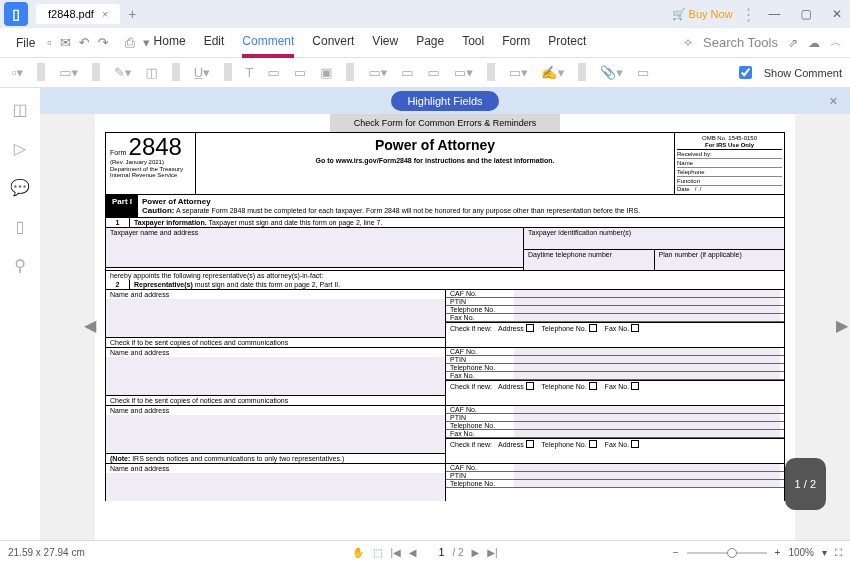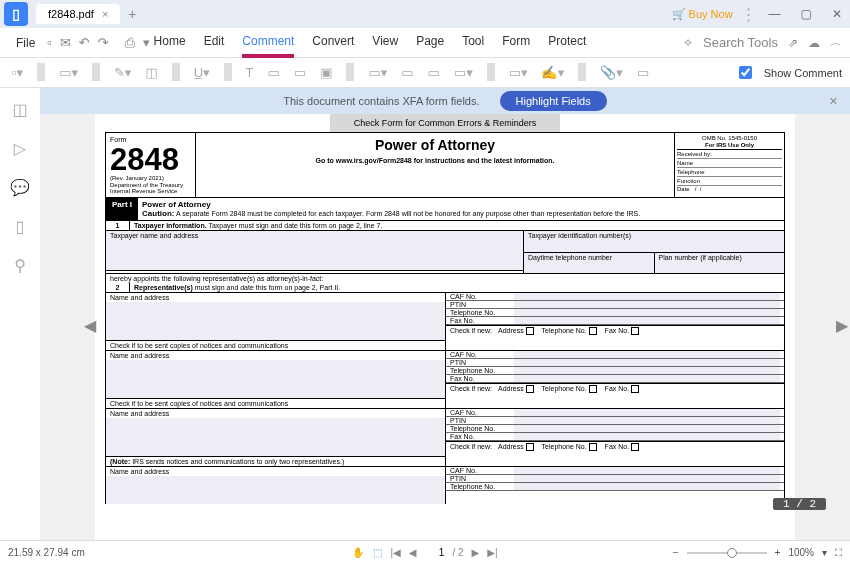--- a/index.html
+++ b/index.html
@@ -33,21 +33,21 @@
 .left-sidebar span { cursor: pointer; font-size: 16px; }
 .doc-area { flex: 1; background: #f0f0f0; position: relative; overflow: hidden; }
 .xfa-banner { background: #d6e3f5; height: 26px; display: flex; align-items: center; justify-content: center; gap: 20px; font-size: 11px; color: #555; position: relative; }
 .xfa-close { position: absolute; right: 12px; color: #888; cursor: pointer; }
 .highlight-btn { background: #3b5fc7; color: white; border: none; padding: 4px 16px; border-radius: 12px; font-size: 11px; cursor: pointer; }
 .document { background: #fff; margin: 0 auto; width: 700px; height: 100%; overflow: hidden; font-size: 8px; color: #000; padding: 0 10px; }
 .check-banner { background: #d8d8d8; padding: 4px 8px; font-size: 9px; text-align: center; margin: 0 auto; width: 230px; }
 .form-header { display: flex; border: 1px solid #000; margin-top: 0; }
 .fh-left { width: 90px; border-right: 1px solid #000; padding: 2px 4px; }
 .fh-left .form-label { font-size: 7px; }
-.fh-left .form-num { font-size: 31px; font-weight: bold; line-height: 1; }
+.fh-left .form-num { font-size: 24px; font-weight: normal; line-height: 1; }
 .fh-left .sub { font-size: 6px; line-height: 1.1; }
 .fh-center { flex: 1; text-align: center; padding: 4px; }
 .fh-center .title { font-size: 14px; font-weight: bold; }
 .fh-center .subtitle { font-size: 12px; font-weight: bold; }
 .fh-center .url { font-size: 7px; font-weight: bold; margin-top: 4px; }
 .fh-right { width: 110px; border-left: 1px solid #000; font-size: 6px; padding: 2px; }
 .fh-right .omb { text-align: center; }
 .fh-right .irs-only { font-weight: bold; text-align: center; border-bottom: 1px solid #000; padding: 1px; }
 .fh-right .field-row { border-bottom: 0.5px solid #888; padding: 1px 0; }
 .part-row { border: 1px solid #000; border-top: none; display: flex; }
@@ -79,21 +79,21 @@
 .check-copies { display: flex; justify-content: space-between; align-items: center; border-top: 1px solid #000; padding: 1px 4px; font-size: 7px; }
 .note-row { font-size: 7px; padding: 1px 4px; border-top: 1px solid #000; }
 .statusbar { position: absolute; bottom: 0; left: 0; right: 0; height: 24px; background: #fff; border-top: 1px solid #ddd; display: flex; align-items: center; padding: 0 8px; font-size: 10px; color: #555; }
 .sb-center { position: absolute; left: 50%; transform: translateX(-50%); display: flex; align-items: center; gap: 8px; }
 .sb-center span { cursor: pointer; color: #888; }
 .page-input { width: 20px; text-align: right; border: none; font-size: 10px; }
 .sb-right { margin-left: auto; display: flex; align-items: center; gap: 8px; }
 .zoom-slider { width: 80px; height: 2px; background: #ccc; position: relative; }
 .zoom-thumb { width: 10px; height: 10px; background: #fff; border: 1px solid #888; border-radius: 50%; position: absolute; top: -4px; left: 40px; }
 .zoom-val { font-size: 10px; }
-.page-badge { position: absolute; bottom: 34px; right: 24px; background: #555; color: #fff; padding: 0 10px; border-radius: 2px; font-size: 11px; font-family: Liberation Mono, monospace; }
+.page-badge { position: absolute; bottom: 34px; right: 24px; background: #555; color: #fff; padding: 20px 10px; border-radius: 10px; font-size: 11px; }
 .nav-arrow { position: absolute; top: 50%; width: 10px; height: 16px; color: #888; cursor: pointer; }
 .nav-arrow.left { left: 44px; }
 .nav-arrow.right { right: 4px; }
 </style>
 </head>
 <body>
 
 <div class="titlebar">
   <div class="app-icon">▯</div>
   <div class="tab">
@@ -181,21 +181,20 @@
 <div class="main-area">
   <div class="left-sidebar">
     <span>◫</span>
     <span>▷</span>
     <span>💬</span>
     <span>▯</span>
     <span>⚲</span>
   </div>
   <div class="doc-area">
     <div class="xfa-banner">
-      <span>This document contains XFA form fields.</span>
       <button class="highlight-btn">Highlight Fields</button>
       <span class="xfa-close">✕</span>
     </div>
     <span class="nav-arrow left">◀</span>
     <span class="nav-arrow right">▶</span>
 
     <div class="document">
       <div class="check-banner">Check Form for Common Errors &amp; Reminders</div>
       <div class="form-header">
         <div class="fh-left">

